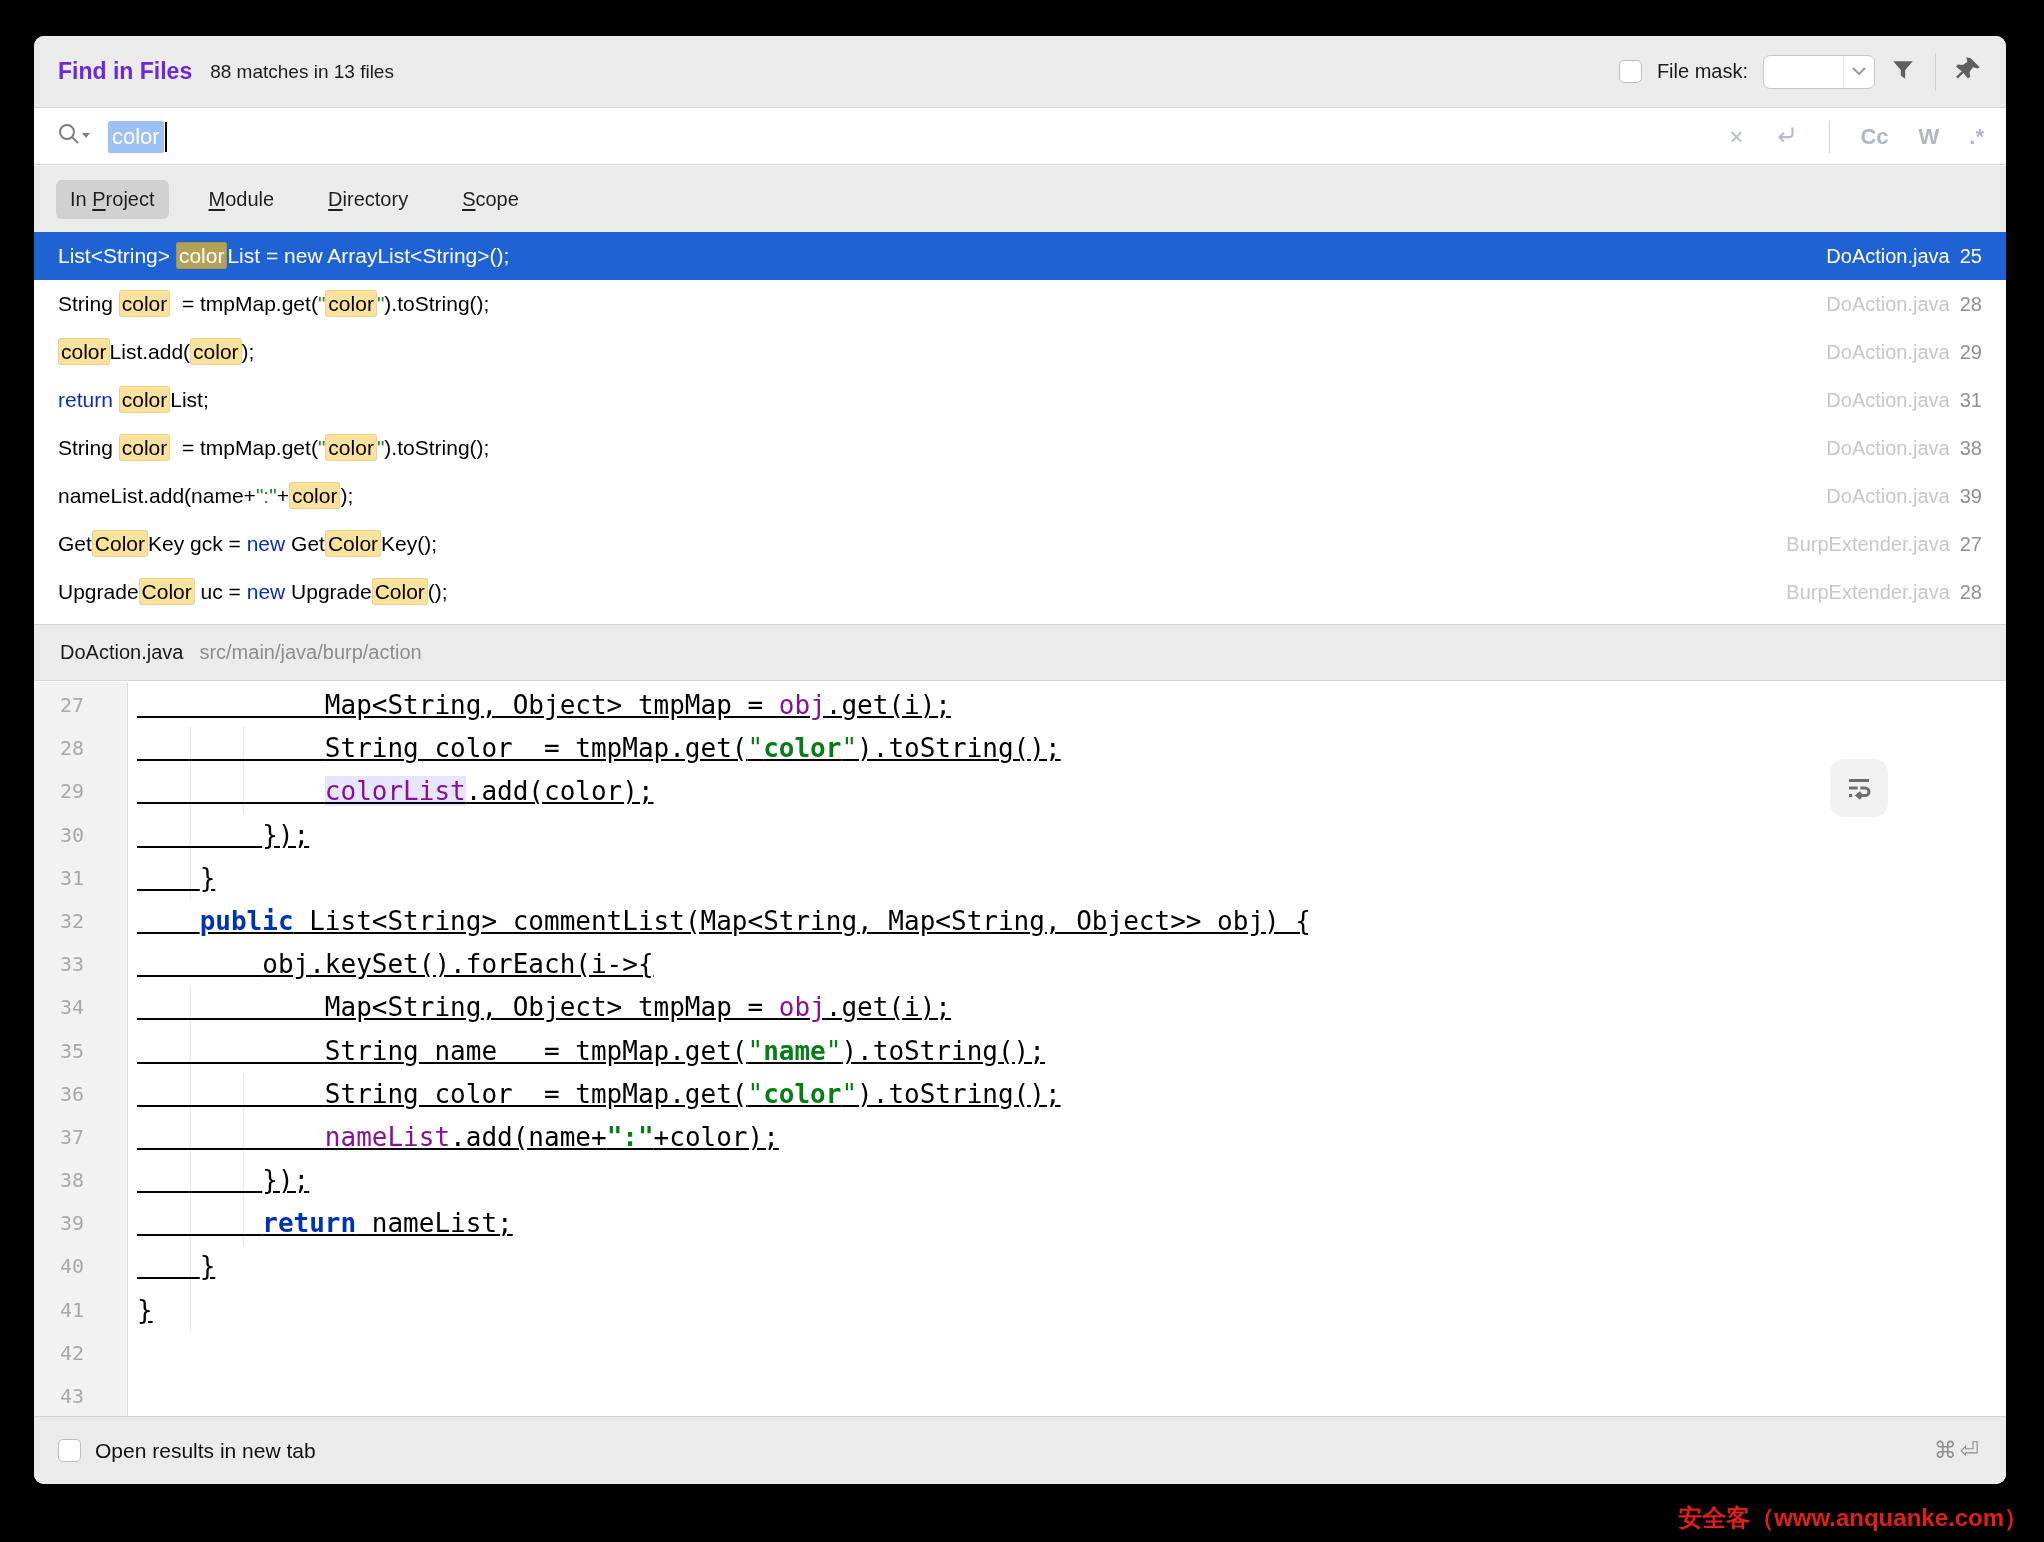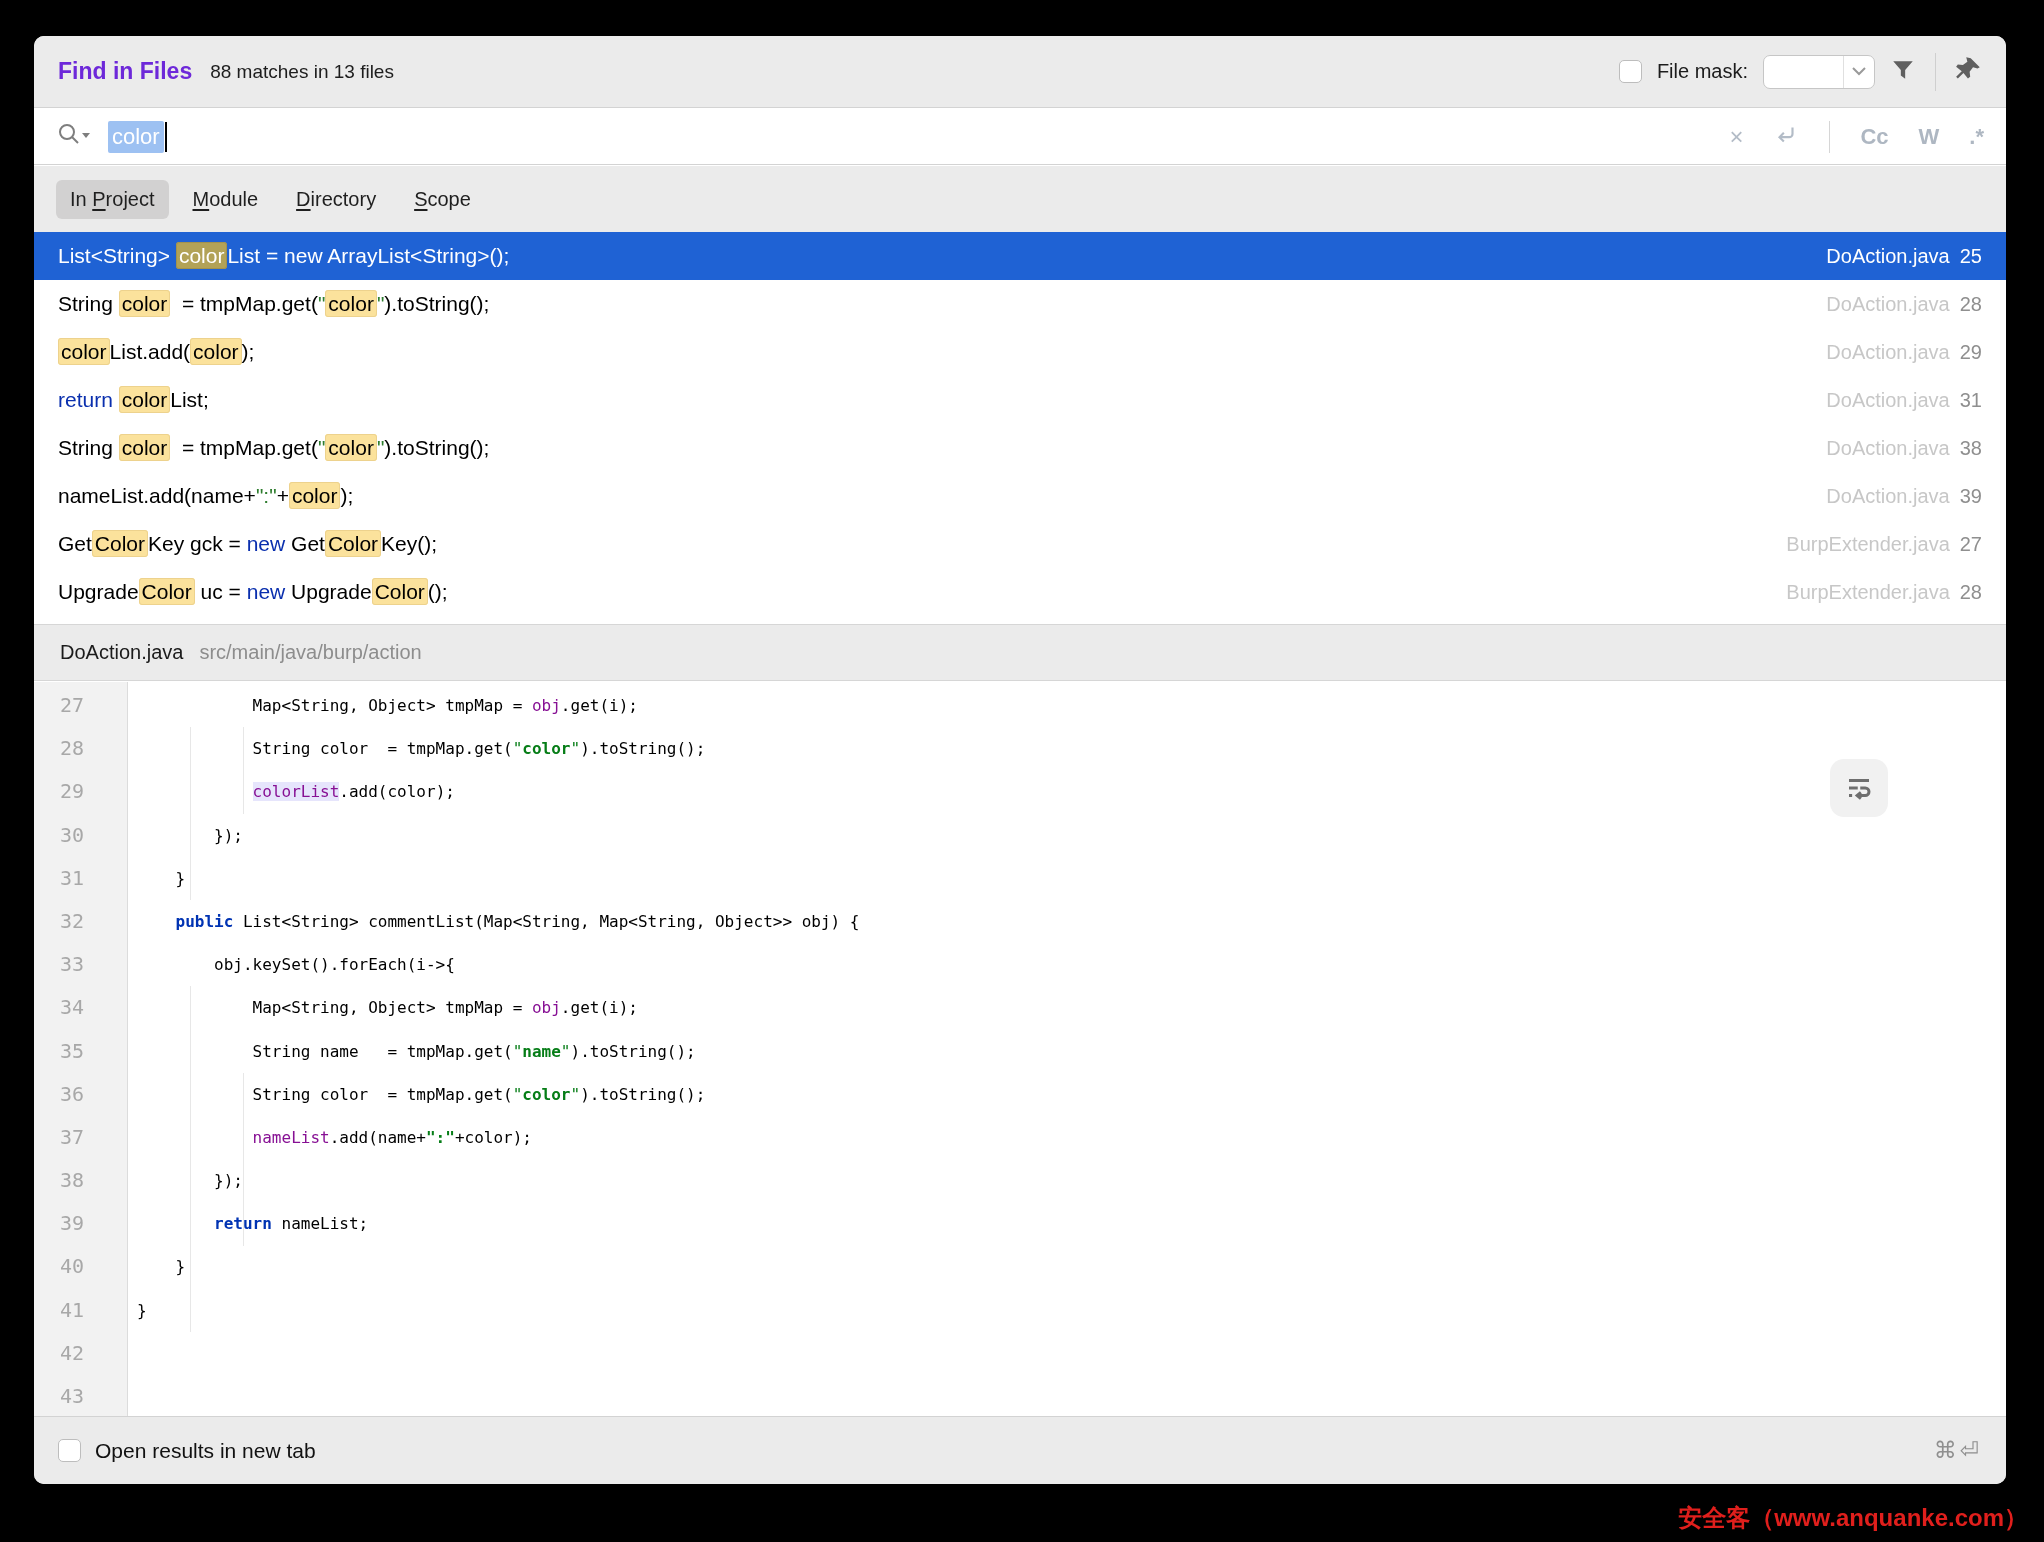--- a/index.html
+++ b/index.html
@@ -31,21 +31,21 @@
   .sfield {margin-left:16px;font-size:22px;display:flex;align-items:center;}
   .sel-text {background:#9dc1f2;color:#fff;padding:3px 4px;border-radius:2px;}
   .caret {width:2px;height:30px;background:#000;margin-left:1px;}
   .search-right {margin-left:auto;display:flex;align-items:center;gap:30px;}
   .tog {font-size:22px;font-weight:600;color:#aeb7c2;}
   .ico-gray {color:#b3bcc7;font-size:24px;line-height:1;}
   .vdiv {width:1px;height:32px;background:#d6d6d6;}
 
   
   .scopebar {position:absolute;left:0;top:130px;right:0;height:66px;background:#ebebeb;
-             display:flex;align-items:center;padding:0 22px;gap:10px;box-sizing:border-box;}
+             display:flex;align-items:center;padding:0 22px;gap:26px;box-sizing:border-box;}
   .scope {font-size:20px;color:#1f1f1f;padding:8px 14px;border-radius:6px;white-space:nowrap;}
   .scope.sel {background:#d2d1d1;}
   .scope u {text-underline-offset:3px;}
 
   
   .results {position:absolute;left:0;top:196px;right:0;height:384px;background:#fff;}
   .rrow {height:48px;display:flex;align-items:center;padding:0 24px;font-size:21px;color:#000;}
   .rcode {white-space:pre;}
   .rfile {margin-left:auto;font-size:20px;white-space:pre;display:flex;align-items:baseline;}
   .fname {color:#c7c7c7;}
@@ -66,21 +66,21 @@
   .pv-path {font-size:20px;color:#8d8d8d;}
 
   
   .codewrap {position:absolute;left:0;top:646px;right:0;bottom:68px;display:flex;background:#fff;}
   .gutter {width:94px;background:#f2f2f2;border-right:1px solid #dcdcdc;
            box-sizing:border-box;padding-top:2px;flex:none;}
   .gut-line {height:43.2px;line-height:43.2px;padding-left:26px;
              font-family:"DejaVu Sans Mono",monospace;font-size:20px;color:#a8a8a8;}
   .code {flex:1;position:relative;padding-top:2px;padding-left:9px;overflow:hidden;}
   .cline {height:43.2px;line-height:43.2px;font-family:"DejaVu Sans Mono",monospace;
-          font-size:16px;color:#000;white-space:pre;position:relative;z-index:1;}
+          font-size:26px;color:#000;white-space:pre;position:relative;z-index:1;text-decoration:underline;}
   .sp2-k {color:#0033b3;font-weight:bold;}
   .sp2-s {color:#067d17;}
   .sp2-sb {color:#067d17;font-weight:bold;}
   .sp2-pu {color:#871094;}
   .sp2-g {color:#8c8c8c;}
   .hl {background:#e6e5fc;}
   .guide {position:absolute;width:1px;background:#e7e7e7;z-index:0;}
   .softwrap {position:absolute;right:118px;top:77px;width:58px;height:58px;background:#f1f1f1;
              border-radius:14px;display:flex;align-items:center;justify-content:center;}
 

